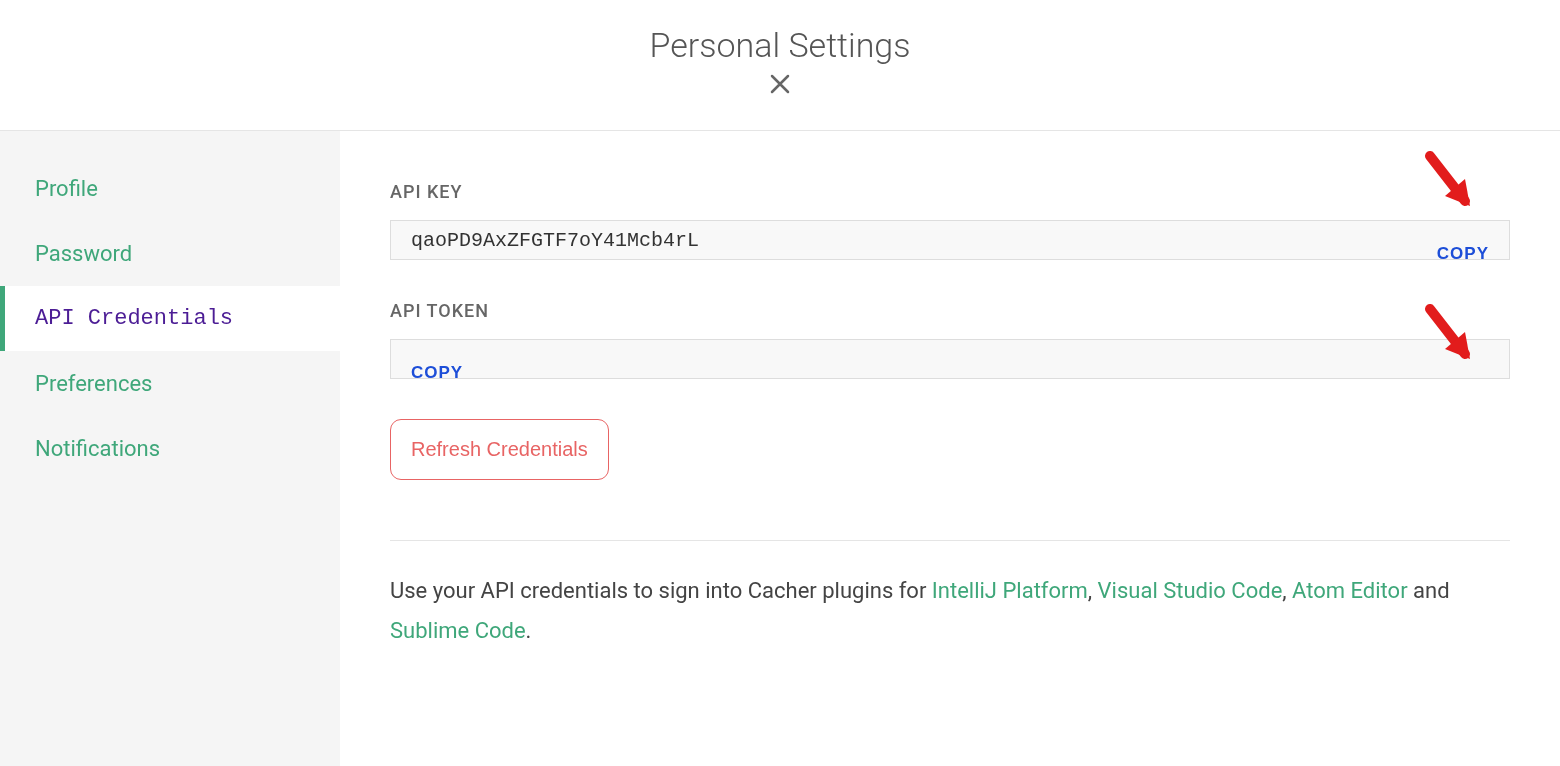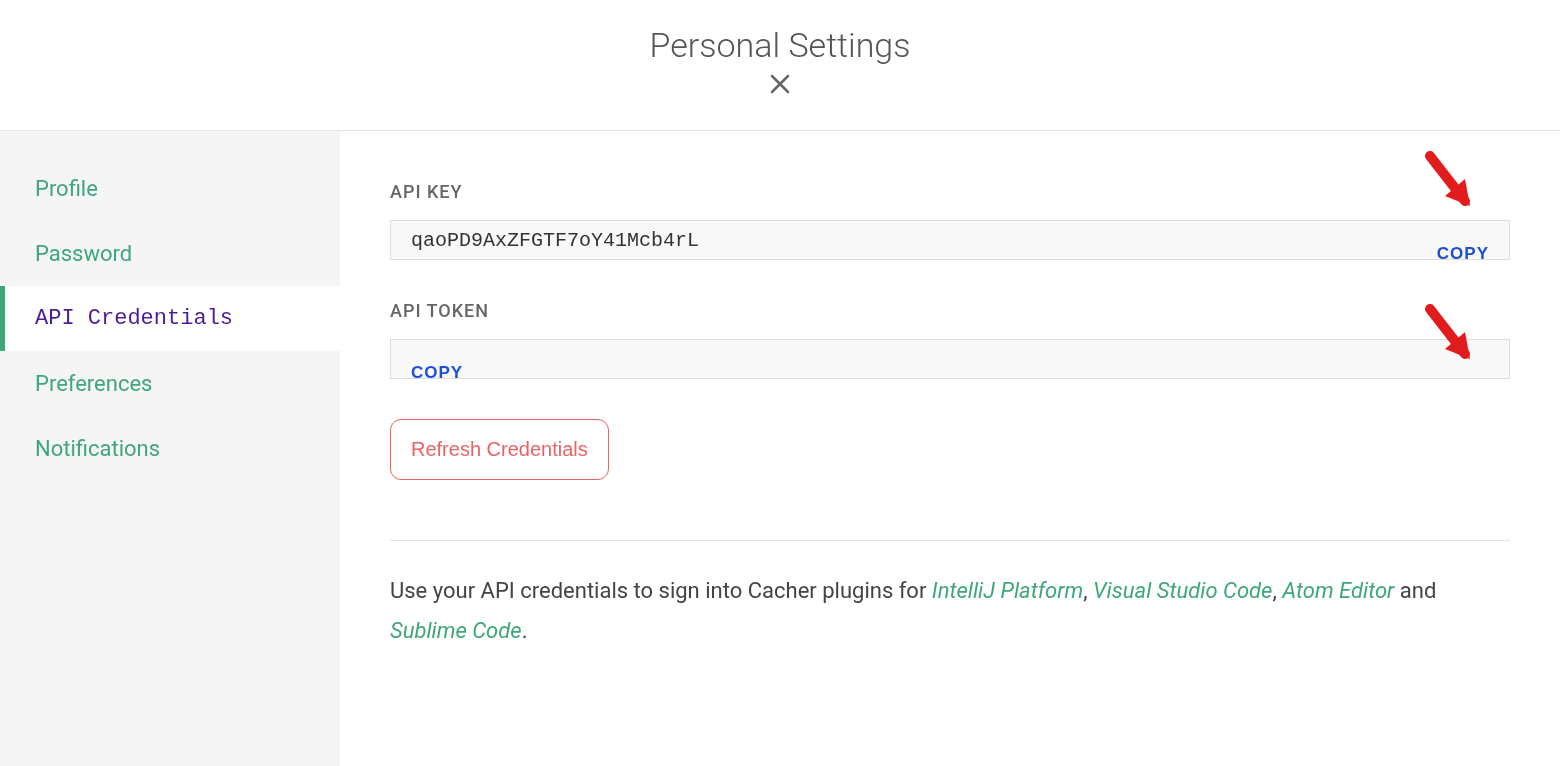--- a/index.html
+++ b/index.html
@@ -114,21 +114,20 @@
     }
     .help-text {
       font-size: 22px;
       color: #444;
       line-height: 1.8;
     }
     .help-text a {
       color: #3fa77a;
       text-decoration: none;
       cursor: pointer;
-      font-style: italic;
     }
     .arrow-annotation {
       position: absolute;
       pointer-events: none;
     }
     .arrow-annotation svg {
       display: block;
     }
   </style>
 </head>

